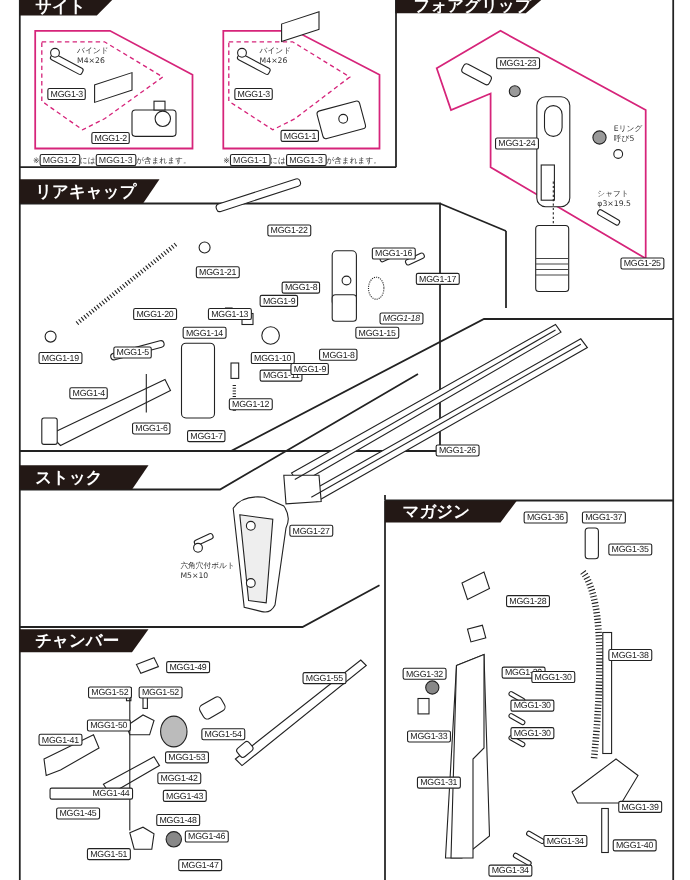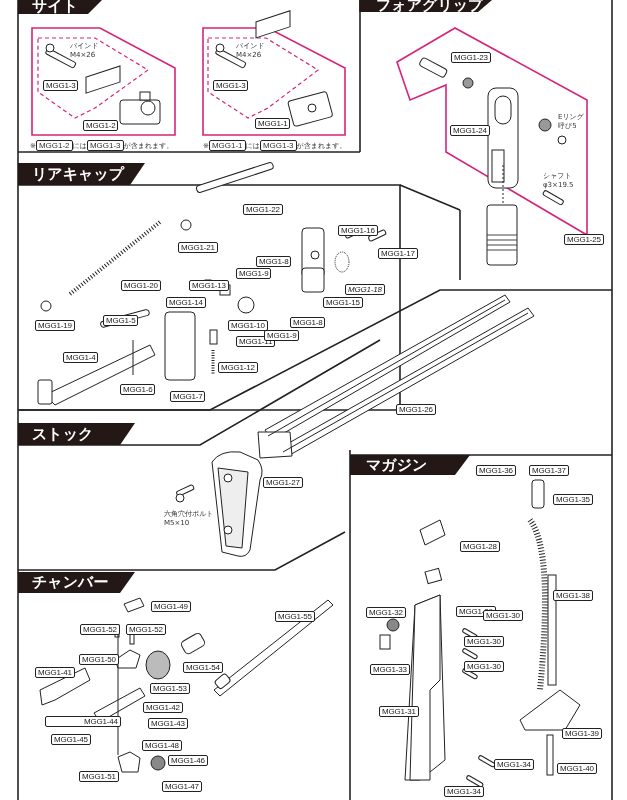--- a/index.html
+++ b/index.html
@@ -198,21 +198,21 @@
 <div class="lbl" style="left:189px;top:280px;">MGG1-13</div>
 <div class="lbl" style="left:166px;top:297px;">MGG1-14</div>
 <div class="lbl" style="left:323px;top:297px;">MGG1-15</div>
 <div class="lbl" style="left:35px;top:320px;">MGG1-19</div>
 <div class="lbl" style="left:103px;top:315px;">MGG1-5</div>
 <div class="lbl" style="left:228px;top:320px;">MGG1-10</div>
 <div class="lbl" style="left:290px;top:317px;">MGG1-8</div>
 <div class="lbl" style="left:236px;top:336px;">MGG1-11</div>
 <div class="lbl" style="left:264px;top:330px;">MGG1-9</div>
 <div class="lbl" style="left:63px;top:352px;">MGG1-4</div>
-<div class="lbl" style="left:218px;top:362px;">MGG1-12</div>
+<div class="lbl" style="left:208px;top:362px;">MGG1-12</div>
 <div class="lbl" style="left:120px;top:384px;">MGG1-6</div>
 <div class="lbl" style="left:170px;top:391px;">MGG1-7</div>
 
 <div class="lbl" style="left:396px;top:404px;">MGG1-26</div>
 
 <div class="lbl" style="left:263px;top:477px;">MGG1-27</div>
 <div class="spec" style="left:164px;top:510px;"><span>六角穴付ボルト</span>
 <span>M5×10</span></div>
 
 <div class="lbl" style="left:151px;top:601px;">MGG1-49</div>

